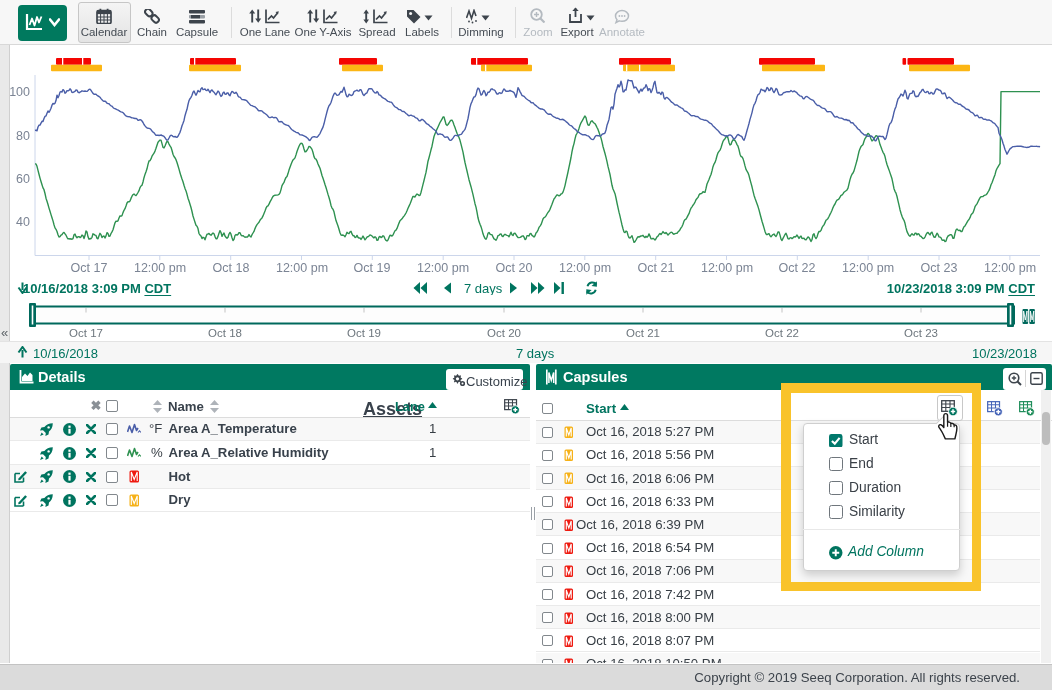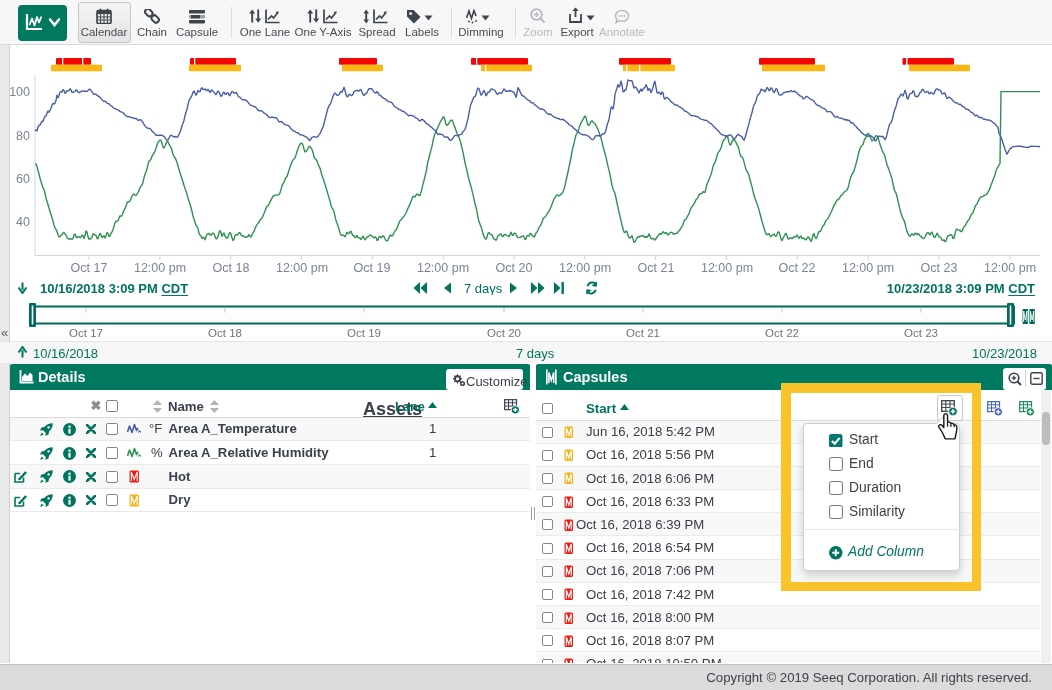--- a/index.html
+++ b/index.html
@@ -24,21 +24,21 @@
 .panel { position:absolute; top:364px; height:299px; background:#fff; overflow:hidden; }
 .phead { position:absolute; left:0; top:0; right:0; height:26px; background:#007961; border-radius:2px 2px 0 0; color:#fff; }
 .ptitle { position:absolute; top:5px; font-weight:bold; font-size:14.5px; color:#fff; }
 .row { position:absolute; left:0; right:0; border-bottom:1px solid #eaeaea; }
 .stripe { background:#f8f8f8; }
 .cbx { position:absolute; width:12px; height:12px; border:1.2px solid #82888d; border-radius:2px; background:#fff; }
 .dtxt { position:absolute; font-size:13.2px; color:#373e45; white-space:nowrap; }
 .htxt { position:absolute; font-size:13.2px; font-weight:bold; color:#39424c; white-space:nowrap; }
 .greenh { color:#00745f !important; }
 
-#footer { left:0; top:664px; width:1052px; height:26px; background:#dbdbdb; border-top:1px solid #c3c3c3; color:#3c434b; font-size:13.2px; line-height:25px; text-align:right; padding-right:20px; }
+#footer { left:0; top:664px; width:1052px; height:26px; background:#dbdbdb; border-top:1px solid #c3c3c3; color:#3c434b; font-size:13.2px; line-height:25px; text-align:right; padding-right:32px; }
 
 .yf { position:absolute; background:#f9c32b; z-index:40; }
 
 #dd { position:absolute; left:803px; top:423px; width:157px; height:148px; background:#fff; border:1px solid #cfcfcf; border-radius:4px; box-shadow:0 4px 10px rgba(0,0,0,0.18); z-index:50; }
 #ddnotch { position:absolute; left:938px; top:417.5px; width:11px; height:11px; background:#fff; border-left:1px solid #cfcfcf; border-top:1px solid #cfcfcf; transform:rotate(45deg); z-index:51; }
 .dditem { position:absolute; left:26px; font-size:13.8px; color:#3a4047; white-space:nowrap; }
 .ddcb { position:absolute; left:26px; width:13.5px; height:13.5px; border:1.5px solid #6f767c; border-radius:2.5px; background:#fff; }
 </style>
 </head><body>
 <div id="toolbar" class="abs"></div>
@@ -238,21 +238,21 @@
     <text x="797" y="227.5" text-anchor="middle" font-size="12.5" fill="#7b8494">Oct 22</text>
     <text x="868" y="227.5" text-anchor="middle" font-size="12.5" fill="#7b8494">12:00 pm</text>
     <text x="939" y="227.5" text-anchor="middle" font-size="12.5" fill="#7b8494">Oct 23</text>
     <text x="1010" y="227.5" text-anchor="middle" font-size="12.5" fill="#7b8494">12:00 pm</text>
     <path d="M35,119.9 L36,119.9 L37,122.3 L38,126.4 L39,130.2 L40,134.1 L41,137.5 L42,140.8 L43,143.9 L44,145.7 L45,149.5 L46,154.2 L47,157.2 L48,160.5 L49,164.1 L50,167.3 L51,170.6 L52,173.8 L53,176.9 L54,180.7 L55,183.9 L56,185.3 L57,187.5 L58,190.7 L59,193.0 L60,192.7 L61,191.2 L62,190.7 L63,189.0 L64,188.4 L65,189.8 L66,191.2 L67,193.3 L68,194.9 L69,194.8 L70,195.0 L71,194.8 L72,195.3 L73,194.6 L74,190.8 L75,190.1 L76,192.5 L77,193.8 L78,192.8 L79,192.6 L80,193.6 L81,192.9 L82,191.0 L83,191.8 L84,194.5 L85,191.6 L86,186.9 L87,188.0 L88,192.8 L89,195.3 L90,194.5 L91,194.7 L92,193.3 L93,189.8 L94,190.4 L95,191.1 L96,191.4 L97,194.3 L98,194.8 L99,191.8 L100,189.3 L101,190.7 L102,193.5 L103,192.3 L104,192.0 L105,194.0 L106,191.9 L107,188.6 L108,189.5 L109,192.4 L110,192.1 L111,189.5 L112,187.9 L113,185.7 L114,182.2 L115,178.8 L116,177.1 L117,177.4 L118,176.8 L119,174.0 L120,171.9 L121,172.2 L122,171.6 L123,168.6 L124,166.3 L125,164.7 L126,162.0 L127,159.0 L128,157.7 L129,157.9 L130,157.0 L131,154.4 L132,152.2 L133,150.6 L134,150.0 L135,151.0 L136,151.6 L137,150.1 L138,148.5 L139,146.7 L140,143.6 L141,142.0 L142,141.2 L143,138.0 L144,133.7 L145,130.4 L146,127.7 L147,124.8 L148,120.4 L149,117.0 L150,116.6 L151,114.9 L152,112.2 L153,110.6 L154,109.2 L155,107.1 L156,104.3 L157,101.2 L158,98.3 L159,97.1 L160,96.1 L161,96.1 L162,99.6 L163,103.4 L164,103.9 L165,102.0 L166,99.4 L167,97.4 L168,97.7 L169,100.1 L170,101.9 L171,103.3 L172,106.5 L173,110.3 L174,112.5 L175,113.8 L176,115.7 L177,118.5 L178,121.7 L179,125.1 L180,128.7 L181,132.1 L182,135.0 L183,137.7 L184,141.2 L185,144.4 L186,146.9 L187,150.3 L188,154.2 L189,157.1 L190,160.2 L191,163.5 L192,167.5 L193,172.0 L194,175.1 L195,178.3 L196,181.3 L197,182.2 L198,184.6 L199,189.5 L200,191.1 L201,192.0 L202,194.6 L203,193.3 L204,193.6 L205,195.8 L206,192.7 L207,190.2 L208,190.1 L209,189.4 L210,190.7 L211,191.2 L212,190.0 L213,189.0 L214,189.8 L215,192.6 L216,194.8 L217,194.7 L218,192.4 L219,189.2 L220,186.6 L221,188.5 L222,192.4 L223,190.4 L224,189.0 L225,192.0 L226,193.4 L227,194.2 L228,193.3 L229,190.0 L230,188.4 L231,190.2 L232,193.8 L233,196.6 L234,195.4 L235,191.4 L236,190.5 L237,191.1 L238,190.4 L239,188.7 L240,188.7 L241,191.0 L242,191.9 L243,191.6 L244,192.5 L245,193.3 L246,192.9 L247,193.2 L248,192.4 L249,190.6 L250,192.2 L251,193.0 L252,190.7 L253,189.0 L254,187.4 L255,184.6 L256,182.3 L257,180.6 L258,179.4 L259,178.2 L260,176.2 L261,174.9 L262,173.9 L263,171.9 L264,169.5 L265,167.1 L266,164.2 L267,162.3 L268,161.8 L269,160.2 L270,157.9 L271,156.2 L272,154.2 L273,152.4 L274,151.6 L275,151.2 L276,151.1 L277,151.1 L278,150.8 L279,150.4 L280,148.9 L281,145.6 L282,141.7 L283,139.8 L284,138.4 L285,135.6 L286,133.4 L287,132.4 L288,129.6 L289,126.1 L290,123.2 L291,120.5 L292,118.0 L293,115.9 L294,115.0 L295,113.9 L296,110.9 L297,107.5 L298,104.8 L299,102.3 L300,100.3 L301,99.3 L302,99.4 L303,101.4 L304,105.0 L305,107.9 L306,107.5 L307,106.2 L308,104.5 L309,102.4 L310,102.6 L311,103.9 L312,105.4 L313,108.5 L314,112.6 L315,114.7 L316,115.1 L317,117.1 L318,120.0 L319,122.1 L320,124.2 L321,127.7 L322,131.5 L323,134.3 L324,137.2 L325,140.5 L326,143.5 L327,146.9 L328,150.4 L329,153.5 L330,157.0 L331,161.4 L332,164.1 L333,165.2 L334,167.8 L335,172.4 L336,176.6 L337,179.3 L338,182.0 L339,185.2 L340,188.8 L341,191.0 L342,191.2 L343,191.0 L344,191.6 L345,192.7 L346,190.7 L347,188.3 L348,189.3 L349,189.6 L350,187.8 L351,187.3 L352,189.9 L353,191.7 L354,191.7 L355,193.5 L356,193.1 L357,191.4 L358,193.4 L359,194.1 L360,194.0 L361,195.4 L362,193.8 L363,192.0 L364,193.9 L365,195.8 L366,194.6 L367,193.0 L368,192.8 L369,192.0 L370,190.9 L371,191.3 L372,192.0 L373,193.1 L374,193.9 L375,192.8 L376,193.5 L377,196.4 L378,196.0 L379,193.1 L380,192.4 L381,193.5 L382,193.0 L383,191.7 L384,192.4 L385,194.8 L386,196.4 L387,197.0 L388,196.1 L389,193.4 L390,191.2 L391,191.5 L392,192.0 L393,191.0 L394,188.8 L395,186.8 L396,186.1 L397,184.4 L398,181.7 L399,179.1 L400,176.8 L401,175.8 L402,174.8 L403,173.3 L404,172.1 L405,170.7 L406,169.0 L407,166.8 L408,164.2 L409,162.1 L410,160.0 L411,157.4 L412,154.7 L413,152.4 L414,152.5 L415,153.0 L416,151.1 L417,150.0 L418,150.6 L419,151.6 L420,151.3 L421,148.4 L422,144.4 L423,140.4 L424,136.5 L425,132.4 L426,128.4 L427,123.0 L428,117.2 L429,113.7 L430,109.9 L431,105.8 L432,102.2 L433,97.2 L434,92.5 L435,89.8 L436,87.5 L437,85.1 L438,83.0 L439,80.8 L440,78.5 L441,76.8 L442,75.2 L443,73.0 L444,73.0 L445,76.5 L446,80.3 L447,81.4 L448,80.5 L449,79.0 L450,77.3 L451,76.2 L452,76.2 L453,78.0 L454,80.9 L455,83.5 L456,86.6 L457,89.3 L458,91.3 L459,93.5 L460,96.3 L461,100.2 L462,104.1 L463,108.1 L464,113.5 L465,118.5 L466,122.8 L467,127.0 L468,131.4 L469,135.7 L470,139.2 L471,142.7 L472,146.7 L473,150.7 L474,155.2 L475,159.7 L476,163.1 L477,168.1 L478,173.8 L479,177.6 L480,180.3 L481,182.6 L482,185.9 L483,189.8 L484,192.4 L485,194.4 L486,195.3 L487,193.2 L488,189.3 L489,188.4 L490,190.1 L491,190.6 L492,190.7 L493,192.9 L494,194.9 L495,195.4 L496,196.2 L497,194.5 L498,191.6 L499,191.3 L500,190.2 L501,189.9 L502,192.0 L503,192.5 L504,191.1 L505,190.2 L506,190.9 L507,191.3 L508,191.6 L509,192.8 L510,190.6 L511,188.2 L512,190.7 L513,191.6 L514,189.4 L515,189.1 L516,190.7 L517,192.3 L518,193.5 L519,193.6 L520,193.4 L521,193.0 L522,192.1 L523,191.8 L524,193.0 L525,195.6 L526,194.9 L527,191.6 L528,191.6 L529,192.0 L530,189.7 L531,189.5 L532,191.4 L533,192.1 L534,193.0 L535,191.7 L536,188.9 L537,187.9 L538,186.1 L539,183.4 L540,182.1 L541,180.7 L542,177.9 L543,175.0 L544,173.6 L545,173.1 L546,171.9 L547,170.0 L548,168.4 L549,167.2 L550,165.3 L551,162.7 L552,160.3 L553,157.5 L554,154.9 L555,153.7 L556,152.2 L557,150.8 L558,151.2 L559,151.9 L560,151.3 L561,150.0 L562,149.7 L563,148.1 L564,145.1 L565,141.6 L566,136.9 L567,132.5 L568,128.0 L569,123.1 L570,118.5 L571,113.5 L572,107.6 L573,103.0 L574,99.6 L575,94.9 L576,91.0 L577,89.3 L578,87.2 L579,84.4 L580,81.3 L581,78.8 L582,77.2 L583,75.3 L584,73.5 L585,72.0 L586,73.7 L587,78.1 L588,80.9 L589,81.3 L590,79.5 L591,77.3 L592,76.8 L593,78.0 L594,79.0 L595,79.7 L596,81.4 L597,83.5 L598,85.4 L599,88.2 L600,91.2 L601,93.9 L602,97.8 L603,102.5 L604,106.0 L605,109.5 L606,113.4 L607,117.7 L608,122.4 L609,126.4 L610,130.5 L611,135.9 L612,141.3 L613,145.0 L614,147.3 L615,149.7 L616,154.0 L617,159.0 L618,163.7 L619,168.2 L620,172.2 L621,176.6 L622,181.0 L623,184.8 L624,188.0 L625,188.6 L626,187.0 L627,187.6 L628,191.3 L629,193.6 L630,194.0 L631,192.9 L632,191.7 L633,195.1 L634,198.4 L635,197.6 L636,196.0 L637,194.1 L638,192.8 L639,193.0 L640,192.5 L641,192.0 L642,191.9 L643,191.3 L644,192.8 L645,193.6 L646,192.2 L647,193.2 L648,192.2 L649,189.9 L650,192.1 L651,194.8 L652,194.9 L653,194.3 L654,195.0 L655,196.0 L656,194.8 L657,192.8 L658,192.2 L659,190.5 L660,189.4 L661,190.5 L662,189.1 L663,187.6 L664,188.9 L665,189.5 L666,188.5 L667,189.7 L668,191.1 L669,189.9 L670,189.0 L671,188.3 L672,188.4 L673,189.7 L674,190.3 L675,189.6 L676,189.4 L677,189.2 L678,187.9 L679,187.0 L680,185.7 L681,183.9 L682,182.6 L683,180.2 L684,177.1 L685,175.6 L686,175.1 L687,173.4 L688,171.4 L689,169.7 L690,166.6 L691,164.2 L692,162.8 L693,161.2 L694,159.9 L695,158.1 L696,155.7 L697,154.5 L698,153.4 L699,151.0 L700,149.7 L701,149.8 L702,149.1 L703,147.7 L704,148.2 L705,148.3 L706,144.4 L707,140.0 L708,137.8 L709,135.5 L710,132.8 L711,130.5 L712,126.9 L713,122.7 L714,120.1 L715,118.4 L716,115.5 L717,111.7 L718,108.8 L719,107.4 L720,106.1 L721,103.8 L722,100.5 L723,97.4 L724,95.8 L725,94.7 L726,93.1 L727,92.1 L728,94.1 L729,98.4 L730,101.0 L731,100.4 L732,97.6 L733,95.8 L734,96.0 L735,96.5 L736,98.3 L737,100.6 L738,102.2 L739,105.6 L740,110.2 L741,112.5 L742,112.8 L743,114.6 L744,117.9 L745,121.9 L746,125.4 L747,127.2 L748,128.8 L749,131.6 L750,135.5 L751,139.1 L752,142.8 L753,147.2 L754,151.2 L755,154.3 L756,156.9 L757,159.7 L758,162.6 L759,165.9 L760,169.7 L761,173.5 L762,177.2 L763,180.5 L764,183.9 L765,187.4 L766,189.9 L767,190.7 L768,190.0 L769,189.6 L770,191.8 L771,192.8 L772,191.6 L773,190.6 L774,190.0 L775,191.5 L776,192.5 L777,190.6 L778,188.0 L779,187.9 L780,191.1 L781,195.1 L782,196.5 L783,194.4 L784,192.5 L785,190.5 L786,189.3 L787,191.8 L788,194.7 L789,195.0 L790,193.9 L791,193.8 L792,194.6 L793,193.9 L794,192.6 L795,193.1 L796,192.4 L797,191.0 L798,192.7 L799,194.5 L800,192.8 L801,192.1 L802,194.4 L803,194.5 L804,194.2 L805,195.6 L806,195.8 L807,194.3 L808,192.9 L809,193.6 L810,195.4 L811,197.5 L812,195.7 L813,190.8 L814,189.8 L815,193.0 L816,194.6 L817,193.0 L818,189.6 L819,187.4 L820,187.5 L821,186.4 L822,183.7 L823,182.0 L824,180.9 L825,178.6 L826,176.3 L827,175.4 L828,174.4 L829,172.5 L830,170.4 L831,168.5 L832,166.3 L833,163.6 L834,161.5 L835,160.0 L836,157.7 L837,156.2 L838,155.7 L839,154.9 L840,153.2 L841,151.3 L842,151.0 L843,149.9 L844,148.2 L845,147.5 L846,146.8 L847,145.9 L848,144.1 L849,139.9 L850,135.6 L851,132.5 L852,130.3 L853,129.0 L854,126.9 L855,123.4 L856,119.9 L857,116.3 L858,111.8 L859,107.5 L860,104.7 L861,102.6 L862,101.6 L863,100.5 L864,97.2 L865,94.6 L866,93.3 L867,90.7 L868,89.4 L869,90.2 L870,92.0 L871,95.0 L872,96.9 L873,96.2 L874,94.6 L875,93.1 L876,91.7 L877,92.0 L878,93.4 L879,96.6 L880,100.6 L881,103.1 L882,105.8 L883,108.3 L884,109.8 L885,112.6 L886,116.9 L887,120.5 L888,123.2 L889,125.9 L890,128.9 L891,131.8 L892,134.8 L893,139.6 L894,144.7 L895,147.3 L896,149.1 L897,152.5 L898,156.8 L899,161.2 L900,165.7 L901,169.2 L902,172.2 L903,174.7 L904,176.3 L905,179.3 L906,183.9 L907,187.6 L908,189.6 L909,191.5 L910,192.3 L911,190.8 L912,189.8 L913,190.8 L914,191.2 L915,189.3 L916,189.1 L917,190.8 L918,189.7 L919,190.1 L920,192.0 L921,192.3 L922,193.6 L923,194.6 L924,194.3 L925,193.1 L926,190.7 L927,189.0 L928,188.5 L929,189.8 L930,190.9 L931,188.8 L932,188.2 L933,191.0 L934,193.1 L935,193.4 L936,191.4 L937,189.2 L938,190.4 L939,192.9 L940,193.1 L941,193.8 L942,196.0 L943,196.3 L944,195.9 L945,197.6 L946,197.1 L947,193.8 L948,192.0 L949,191.5 L950,190.8 L951,190.6 L952,191.5 L953,194.4 L954,194.2 L955,189.5 L956,185.9 L957,184.9 L958,186.1 L959,186.5 L960,186.3 L961,187.5 L962,187.6 L963,184.9 L964,182.8 L965,181.9 L966,180.2 L967,178.4 L968,176.6 L969,175.5 L970,173.7 L971,170.9 L972,169.8 L973,168.8 L974,166.1 L975,162.7 L976,161.1 L977,159.9 L978,157.8 L979,155.6 L980,153.8 L981,152.7 L982,152.6 L983,152.6 L984,151.6 L985,151.2 L986,150.9 L987,149.8 L988,148.0 L989,146.4 L990,144.1 L991,140.8 L992,138.8 L993,136.1 L994,133.3 L995,130.7 L996,126.8 L997,124.5 L998,122.8 L999,121.1 L1000,119.7 L1001,47.6 L1002,47.6 L1003,47.6 L1004,47.6 L1005,47.6 L1006,47.6 L1007,47.6 L1008,47.6 L1009,47.6 L1010,47.6 L1011,47.6 L1012,47.6 L1013,47.6 L1014,47.6 L1015,47.6 L1016,47.6 L1017,47.6 L1018,47.6 L1019,47.6 L1020,47.6 L1021,47.6 L1022,47.6 L1023,47.6 L1024,47.6 L1025,47.6 L1026,47.6 L1027,47.6 L1028,47.6 L1029,47.6 L1030,47.6 L1031,47.6 L1032,47.6 L1033,47.6 L1034,47.6 L1035,47.6 L1036,47.6 L1037,47.6 L1038,47.6 L1039,47.6 L1040,47.6" fill="none" stroke="#2e9150" stroke-width="1.4" stroke-linejoin="round"></path>
     <path d="M35,86.5 L36,86.2 L37,86.8 L38,83.0 L39,81.2 L40,81.1 L41,79.1 L42,77.3 L43,77.5 L44,74.5 L45,72.4 L46,71.9 L47,69.3 L48,67.0 L49,68.3 L50,66.5 L51,64.3 L52,61.2 L53,59.4 L54,60.1 L55,59.2 L56,56.6 L57,51.1 L58,53.8 L59,51.5 L60,48.1 L61,47.5 L62,48.1 L63,45.6 L64,46.5 L65,49.3 L66,48.4 L67,46.6 L68,46.9 L69,46.3 L70,44.8 L71,46.0 L72,48.4 L73,48.5 L74,47.9 L75,47.3 L76,46.0 L77,46.1 L78,48.1 L79,48.8 L80,48.2 L81,47.7 L82,46.8 L83,47.1 L84,47.4 L85,47.0 L86,47.4 L87,47.4 L88,46.5 L89,45.4 L90,45.3 L91,46.3 L92,47.9 L93,49.4 L94,50.2 L95,50.2 L96,50.2 L97,51.2 L98,52.0 L99,52.5 L100,53.3 L101,54.6 L102,55.8 L103,56.8 L104,57.3 L105,57.1 L106,57.9 L107,59.2 L108,59.6 L109,59.8 L110,60.9 L111,61.8 L112,62.2 L113,63.4 L114,64.3 L115,64.7 L116,65.2 L117,65.7 L118,66.0 L119,66.6 L120,67.4 L121,67.9 L122,68.2 L123,68.6 L124,69.8 L125,71.0 L126,71.9 L127,72.5 L128,72.6 L129,72.7 L130,72.9 L131,73.5 L132,73.9 L133,73.9 L134,74.3 L135,74.5 L136,74.4 L137,75.0 L138,76.2 L139,76.3 L140,75.6 L141,76.0 L142,77.0 L143,78.5 L144,80.5 L145,81.9 L146,83.0 L147,83.9 L148,84.3 L149,84.4 L150,84.7 L151,85.6 L152,87.0 L153,88.1 L154,88.8 L155,90.1 L156,91.4 L157,91.2 L158,91.1 L159,91.5 L160,91.3 L161,91.0 L162,91.5 L163,91.9 L164,92.4 L165,93.7 L166,95.2 L167,96.2 L168,95.8 L169,94.0 L170,92.1 L171,91.2 L172,91.6 L173,92.6 L174,92.8 L175,92.5 L176,93.0 L177,93.4 L178,92.2 L179,90.2 L180,88.3 L181,85.3 L182,81.7 L183,79.2 L184,76.4 L185,71.7 L186,68.2 L187,65.3 L188,60.5 L189,56.6 L190,54.7 L191,53.4 L192,51.3 L193,48.2 L194,47.0 L195,49.3 L196,51.2 L197,49.1 L198,46.5 L199,47.6 L200,47.8 L201,44.7 L202,43.7 L203,45.6 L204,45.4 L205,44.9 L206,46.3 L207,46.6 L208,45.2 L209,46.8 L210,48.6 L211,46.6 L212,45.9 L213,47.4 L214,48.2 L215,49.7 L216,50.7 L217,48.9 L218,47.1 L219,48.0 L220,50.6 L221,52.4 L222,51.5 L223,48.8 L224,48.1 L225,50.1 L226,50.4 L227,49.0 L228,48.9 L229,50.9 L230,51.7 L231,49.1 L232,47.4 L233,47.8 L234,49.2 L235,49.2 L236,48.3 L237,49.6 L238,52.0 L239,53.1 L240,53.1 L241,54.4 L242,55.6 L243,55.6 L244,55.8 L245,56.0 L246,56.2 L247,57.0 L248,58.3 L249,59.4 L250,60.5 L251,61.4 L252,61.6 L253,62.1 L254,62.5 L255,62.8 L256,63.7 L257,64.7 L258,66.1 L259,66.9 L260,66.8 L261,66.7 L262,67.1 L263,68.1 L264,68.9 L265,69.5 L266,70.2 L267,71.1 L268,72.2 L269,73.4 L270,73.7 L271,73.3 L272,72.9 L273,73.4 L274,73.8 L275,73.4 L276,73.6 L277,74.5 L278,76.4 L279,77.9 L280,77.8 L281,77.5 L282,77.8 L283,78.9 L284,79.9 L285,80.5 L286,80.8 L287,81.2 L288,81.4 L289,82.1 L290,83.4 L291,84.8 L292,85.7 L293,86.4 L294,87.2 L295,87.6 L296,88.3 L297,88.7 L298,88.7 L299,89.7 L300,90.9 L301,90.9 L302,91.0 L303,91.4 L304,91.8 L305,92.3 L306,92.9 L307,93.7 L308,94.6 L309,96.0 L310,96.5 L311,94.9 L312,93.3 L313,92.9 L314,92.8 L315,92.8 L316,93.1 L317,93.2 L318,92.2 L319,90.9 L320,89.6 L321,87.2 L322,85.1 L323,83.1 L324,79.8 L325,75.6 L326,71.6 L327,67.8 L328,64.2 L329,61.7 L330,60.5 L331,58.5 L332,55.4 L333,52.2 L334,50.1 L335,49.1 L336,50.1 L337,51.4 L338,51.1 L339,50.6 L340,48.9 L341,47.4 L342,48.2 L343,45.9 L344,43.2 L345,46.6 L346,50.6 L347,52.8 L348,52.5 L349,50.2 L350,50.8 L351,51.5 L352,51.3 L353,50.2 L354,47.6 L355,47.0 L356,46.7 L357,46.1 L358,47.0 L359,47.1 L360,45.8 L361,45.8 L362,48.0 L363,50.5 L364,51.5 L365,50.2 L366,49.4 L367,48.8 L368,46.3 L369,44.7 L370,44.7 L371,44.7 L372,45.0 L373,46.7 L374,47.9 L375,48.9 L376,49.0 L377,47.6 L378,48.6 L379,50.9 L380,51.1 L381,51.9 L382,53.2 L383,53.8 L384,54.4 L385,54.9 L386,55.6 L387,56.7 L388,57.3 L389,57.6 L390,58.1 L391,58.1 L392,58.8 L393,60.4 L394,61.8 L395,62.9 L396,63.3 L397,63.8 L398,64.9 L399,65.6 L400,65.6 L401,66.2 L402,67.2 L403,67.5 L404,67.5 L405,68.4 L406,69.5 L407,70.1 L408,71.2 L409,71.8 L410,71.4 L411,71.2 L412,71.7 L413,72.1 L414,72.3 L415,73.3 L416,73.9 L417,74.2 L418,75.3 L419,76.7 L420,76.9 L421,76.1 L422,75.3 L423,75.8 L424,76.7 L425,77.8 L426,79.1 L427,79.9 L428,80.4 L429,81.1 L430,82.2 L431,82.9 L432,83.7 L433,84.7 L434,85.5 L435,86.3 L436,87.2 L437,89.1 L438,90.6 L439,90.2 L440,89.9 L441,90.2 L442,90.4 L443,91.1 L444,92.4 L445,93.3 L446,93.1 L447,92.8 L448,93.4 L449,95.3 L450,96.4 L451,96.2 L452,95.4 L453,94.1 L454,92.5 L455,91.4 L456,91.4 L457,91.7 L458,91.7 L459,91.2 L460,90.7 L461,90.4 L462,89.4 L463,87.7 L464,86.6 L465,85.4 L466,82.2 L467,78.4 L468,74.5 L469,69.2 L470,63.4 L471,59.7 L472,57.6 L473,54.9 L474,52.9 L475,52.8 L476,50.6 L477,46.3 L478,44.1 L479,44.8 L480,47.9 L481,51.1 L482,50.5 L483,48.0 L484,46.5 L485,48.3 L486,51.7 L487,50.5 L488,48.1 L489,48.2 L490,47.1 L491,45.1 L492,44.8 L493,45.6 L494,45.9 L495,46.5 L496,48.5 L497,50.0 L498,50.0 L499,49.0 L500,48.7 L501,49.5 L502,48.9 L503,46.5 L504,44.9 L505,46.0 L506,47.3 L507,47.1 L508,47.2 L509,47.0 L510,46.5 L511,47.0 L512,47.4 L513,47.9 L514,48.6 L515,50.7 L516,53.4 L517,49.0 L518,43.6 L519,45.3 L520,47.6 L521,49.4 L522,51.5 L523,51.8 L524,52.3 L525,53.4 L526,54.5 L527,55.3 L528,56.0 L529,56.6 L530,57.2 L531,58.5 L532,58.9 L533,58.8 L534,59.9 L535,60.9 L536,61.6 L537,62.5 L538,63.3 L539,64.1 L540,64.8 L541,65.0 L542,65.0 L543,65.4 L544,65.8 L545,66.9 L546,68.3 L547,69.2 L548,70.0 L549,70.4 L550,70.0 L551,70.3 L552,71.4 L553,72.3 L554,72.9 L555,73.3 L556,73.9 L557,74.3 L558,74.3 L559,74.8 L560,75.6 L561,75.6 L562,75.3 L563,75.5 L564,76.0 L565,76.7 L566,77.6 L567,78.4 L568,79.2 L569,80.5 L570,81.3 L571,81.6 L572,82.3 L573,83.5 L574,84.5 L575,85.1 L576,85.9 L577,87.2 L578,88.0 L579,88.4 L580,89.2 L581,89.9 L582,90.5 L583,90.9 L584,90.7 L585,90.6 L586,91.1 L587,91.6 L588,91.9 L589,92.5 L590,93.7 L591,94.9 L592,95.4 L593,95.6 L594,94.8 L595,92.8 L596,91.6 L597,91.5 L598,91.8 L599,91.7 L600,92.0 L601,91.8 L602,90.4 L603,89.8 L604,89.7 L605,88.9 L606,86.0 L607,81.3 L608,78.4 L609,75.4 L610,69.4 L611,63.5 L612,62.9 L613,65.2 L614,60.1 L615,50.3 L616,47.1 L617,44.3 L618,40.6 L619,43.0 L620,41.5 L621,37.2 L622,41.0 L623,47.7 L624,47.8 L625,45.8 L626,46.1 L627,40.9 L628,36.0 L629,36.4 L630,36.7 L631,36.6 L632,36.7 L633,40.5 L634,44.1 L635,43.1 L636,43.3 L637,45.1 L638,46.9 L639,48.9 L640,46.7 L641,45.1 L642,47.2 L643,45.3 L644,44.0 L645,43.6 L646,40.6 L647,42.7 L648,46.6 L649,44.7 L650,45.2 L651,48.6 L652,46.5 L653,43.4 L654,39.2 L655,37.3 L656,43.5 L657,48.6 L658,49.2 L659,48.3 L660,49.2 L661,50.5 L662,48.1 L663,48.8 L664,53.8 L665,55.2 L666,53.7 L667,53.4 L668,54.3 L669,55.3 L670,56.3 L671,57.6 L672,58.4 L673,59.0 L674,60.1 L675,61.0 L676,61.0 L677,60.9 L678,61.8 L679,62.6 L680,63.1 L681,63.8 L682,64.2 L683,64.9 L684,66.4 L685,67.3 L686,67.2 L687,67.9 L688,68.8 L689,69.5 L690,70.6 L691,71.5 L692,71.7 L693,71.6 L694,71.6 L695,72.1 L696,72.6 L697,72.5 L698,72.8 L699,73.8 L700,74.6 L701,75.1 L702,75.4 L703,75.7 L704,76.1 L705,76.2 L706,76.3 L707,76.7 L708,77.4 L709,78.4 L710,79.2 L711,79.6 L712,80.6 L713,81.9 L714,82.8 L715,83.8 L716,84.8 L717,85.7 L718,86.6 L719,87.7 L720,89.0 L721,90.0 L722,90.8 L723,90.9 L724,91.3 L725,92.0 L726,91.8 L727,92.0 L728,92.0 L729,91.1 L730,90.9 L731,91.3 L732,92.2 L733,94.1 L734,95.1 L735,94.4 L736,93.0 L737,91.3 L738,90.5 L739,91.0 L740,91.6 L741,92.1 L742,92.9 L743,95.1 L744,96.2 L745,93.7 L746,90.2 L747,86.5 L748,83.1 L749,79.5 L750,75.4 L751,72.1 L752,68.6 L753,64.1 L754,60.9 L755,59.3 L756,56.8 L757,53.0 L758,50.7 L759,50.2 L760,48.5 L761,45.2 L762,45.7 L763,46.5 L764,46.2 L765,47.8 L766,46.2 L767,43.4 L768,44.3 L769,46.6 L770,46.1 L771,43.8 L772,44.4 L773,47.1 L774,48.6 L775,46.9 L776,44.4 L777,45.3 L778,48.4 L779,50.7 L780,51.1 L781,50.8 L782,50.7 L783,49.3 L784,48.4 L785,48.5 L786,47.9 L787,47.7 L788,47.8 L789,47.8 L790,47.6 L791,46.5 L792,47.3 L793,47.8 L794,47.0 L795,47.5 L796,48.1 L797,48.9 L798,50.2 L799,51.0 L800,51.9 L801,52.1 L802,52.6 L803,54.5 L804,54.8 L805,53.6 L806,52.6 L807,52.5 L808,53.2 L809,54.0 L810,54.8 L811,55.4 L812,55.8 L813,56.2 L814,57.2 L815,58.9 L816,60.1 L817,61.1 L818,61.5 L819,61.5 L820,62.2 L821,63.2 L822,63.8 L823,64.2 L824,64.4 L825,64.9 L826,66.2 L827,67.6 L828,67.8 L829,67.6 L830,67.6 L831,67.9 L832,69.0 L833,70.4 L834,72.1 L835,73.1 L836,72.8 L837,72.5 L838,73.2 L839,73.9 L840,74.1 L841,74.1 L842,74.3 L843,74.8 L844,75.6 L845,75.7 L846,75.5 L847,76.0 L848,76.5 L849,76.3 L850,77.3 L851,78.8 L852,78.8 L853,79.0 L854,80.4 L855,81.4 L856,82.3 L857,83.8 L858,85.0 L859,85.6 L860,86.6 L861,88.0 L862,88.9 L863,89.8 L864,90.8 L865,91.0 L866,91.0 L867,91.8 L868,92.3 L869,92.0 L870,92.0 L871,92.0 L872,92.5 L873,93.4 L874,94.8 L875,96.8 L876,96.8 L877,94.6 L878,93.0 L879,92.1 L880,92.2 L881,92.6 L882,92.5 L883,92.5 L884,94.0 L885,95.5 L886,94.1 L887,90.4 L888,86.2 L889,81.9 L890,79.5 L891,78.7 L892,76.4 L893,72.8 L894,68.2 L895,64.9 L896,62.7 L897,58.5 L898,55.0 L899,53.8 L900,52.2 L901,50.1 L902,50.8 L903,52.0 L904,49.3 L905,46.2 L906,48.7 L907,54.2 L908,55.0 L909,52.0 L910,49.6 L911,49.4 L912,49.2 L913,46.8 L914,47.6 L915,51.8 L916,52.8 L917,52.2 L918,52.5 L919,50.6 L920,48.6 L921,47.8 L922,45.9 L923,45.3 L924,47.1 L925,48.4 L926,48.6 L927,47.4 L928,47.6 L929,49.6 L930,49.7 L931,48.3 L932,48.8 L933,50.2 L934,49.6 L935,47.4 L936,45.2 L937,44.9 L938,45.4 L939,46.1 L940,46.2 L941,47.3 L942,49.6 L943,49.9 L944,49.0 L945,49.2 L946,51.9 L947,54.6 L948,53.8 L949,53.1 L950,53.7 L951,54.5 L952,55.4 L953,56.5 L954,57.8 L955,58.5 L956,58.8 L957,58.9 L958,59.8 L959,60.4 L960,60.1 L961,60.9 L962,62.0 L963,62.5 L964,63.1 L965,64.1 L966,65.1 L967,65.3 L968,65.5 L969,66.0 L970,67.2 L971,68.2 L972,68.5 L973,69.1 L974,70.4 L975,71.7 L976,71.8 L977,71.1 L978,72.1 L979,73.6 L980,73.7 L981,73.3 L982,73.6 L983,74.9 L984,75.4 L985,75.1 L986,75.5 L987,76.1 L988,76.0 L989,75.9 L990,76.4 L991,76.8 L992,77.6 L993,78.7 L994,79.1 L995,79.8 L996,81.2 L997,82.4 L998,83.4 L999,89.2 L1000,91.3 L1001,93.3 L1002,95.8 L1003,99.2 L1004,102.1 L1005,105.5 L1006,107.8 L1007,110.2 L1008,108.4 L1009,106.5 L1010,104.9 L1011,104.1 L1012,103.3 L1013,102.6 L1014,102.6 L1015,102.5 L1016,102.4 L1017,102.3 L1018,102.3 L1019,102.1 L1020,102.3 L1021,102.3 L1022,102.5 L1023,102.7 L1024,103.1 L1025,103.1 L1026,103.4 L1027,103.5 L1028,103.2 L1029,103.2 L1030,102.7 L1031,102.2 L1032,102.2 L1033,102.4 L1034,102.4 L1035,102.4 L1036,102.4 L1037,102.3 L1038,102.6 L1039,102.5 L1040,102.9" fill="none" stroke="#4a5ea8" stroke-width="1.4" stroke-linejoin="round"></path>
   </svg>
 <svg class="abs" style="left:17px;top:282px;" width="11" height="12" viewBox="0 0 11 12">
     <path d="M5.5,0.5 L5.5,8 M1.5,5.5 L5.5,11 L9.5,5.5" fill="none" stroke="#00745f" stroke-width="2"></path>
   </svg>
-<div class="abs gtxt" style="left:40px;top:281px;font-weight:bold;">10/16/2018 3:09 PM <u>CDT</u></div>
+<div class="abs gtxt" style="left:23px;top:281px;font-weight:bold;">10/16/2018 3:09 PM <u>CDT</u></div>
 <div class="abs gtxt" style="right:17px;top:281px;font-weight:bold;">10/23/2018 3:09 PM <u>CDT</u></div>
 <svg class="abs" style="left:410px;top:281px;" width="190" height="14" viewBox="0 0 190 14">
     <path d="M10,1 L3.5,7 L10,13 Z" fill="#00745f"></path>
     <path d="M17,1 L10.5,7 L17,13 Z" fill="#00745f"></path>
     <path d="M41,1.5 L34,7 L41,12.5 Z" fill="#00745f"></path>
     <text x="54" y="11.5" font-size="13" fill="#00745f">7 days</text>
     <path d="M100,1.5 L107,7 L100,12.5 Z" fill="#00745f"></path>
     <path d="M121,1 L127.5,7 L121,13 Z" fill="#00745f"></path>
     <path d="M128,1 L134.5,7 L128,13 Z" fill="#00745f"></path>
     <path d="M144,1 L150.5,7 L144,13 Z" fill="#00745f"></path>
@@ -481,21 +481,21 @@
       <path d="M0.7,4 L13.3,4 M0.7,7.5 L13.3,7.5 M4.8,0.7 L4.8,11.3 M9,0.7 L9,11.3" stroke="#1e8d5a" stroke-width="1.1"></path>
       <circle cx="12" cy="11.5" r="4.4" fill="#1e8d5a" stroke="#fff" stroke-width="1"></circle>
       <path d="M12,9.3 L12,13.7 M9.8,11.5 L14.2,11.5" stroke="#fff" stroke-width="1.5"></path>
     </svg>
     <div class="row stripe" style="top:56.5px;height:23.2px;right:12px;"></div>
     <div class="cbx" style="left:6px;top:62.599999999999994px;width:11px;height:11px;"></div>
     <svg class="abs" style="left:28px;top:61.89999999999999px;" width="9.5" height="12.5" viewBox="0 0 9.5 12.5">
       <rect x="0.5" y="0.5" width="8.5" height="11.5" rx="1.5" fill="#f6b117"></rect>
       <path d="M2.3,10.5 L2.3,2 L4.8,9.0 L7.2,2 L7.2,10.5" fill="none" stroke="#fff" stroke-width="1.1"></path>
     </svg>
-    <div class="dtxt" style="left:50px;top:60.099999999999994px;">Jun 16, 2018 5:42 PM</div>
+    <div class="dtxt" style="left:50px;top:60.099999999999994px;">Oct 16, 2018 5:27 PM</div>
     <div class="row" style="top:79.7px;height:23.2px;right:12px;"></div>
     <div class="cbx" style="left:6px;top:85.8px;width:11px;height:11px;"></div>
     <svg class="abs" style="left:28px;top:85.1px;" width="9.5" height="12.5" viewBox="0 0 9.5 12.5">
       <rect x="0.5" y="0.5" width="8.5" height="11.5" rx="1.5" fill="#f6b117"></rect>
       <path d="M2.3,10.5 L2.3,2 L4.8,9.0 L7.2,2 L7.2,10.5" fill="none" stroke="#fff" stroke-width="1.1"></path>
     </svg>
     <div class="dtxt" style="left:50px;top:83.3px;">Oct 16, 2018 5:56 PM</div>
     <div class="row stripe" style="top:102.9px;height:23.2px;right:12px;"></div>
     <div class="cbx" style="left:6px;top:109.0px;width:11px;height:11px;"></div>
     <svg class="abs" style="left:28px;top:108.3px;" width="9.5" height="12.5" viewBox="0 0 9.5 12.5">

